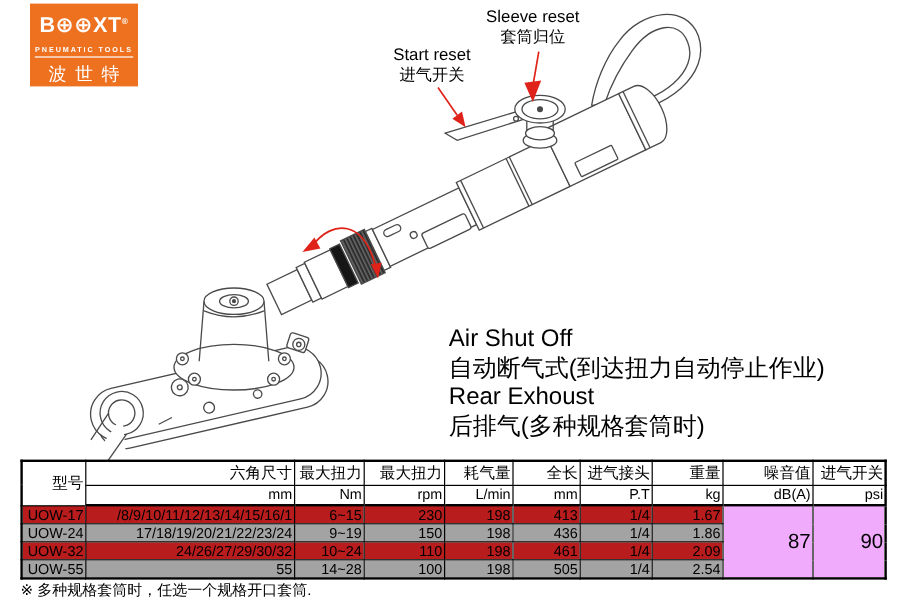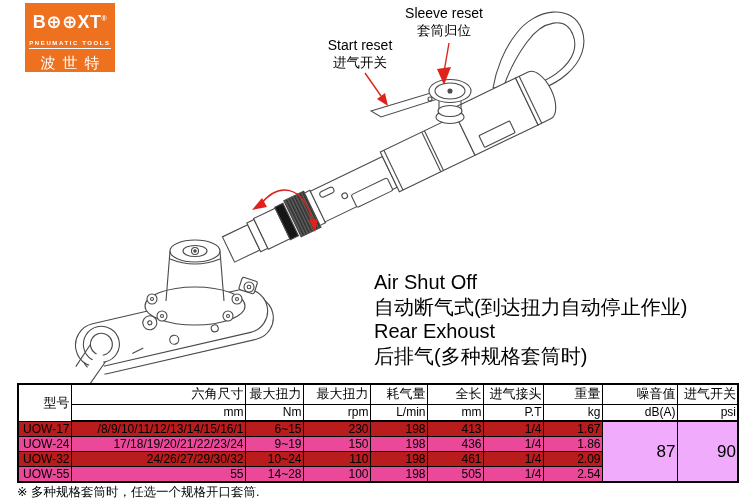--- a/index.html
+++ b/index.html
@@ -36,21 +36,21 @@
   table.spec {
     position:absolute; left:17px; top:383px; width:721px;
     border-collapse:collapse; table-layout:fixed;
     border:2px solid #000; font-size:12px; text-align:right;
   }
   table.spec td { border:1px solid #000; overflow:hidden; white-space:nowrap; padding:0 1px; }
   table.spec .hdr  td { font-size:13px; height:20px; }
   table.spec .unit td { font-size:12px; height:17px; border-bottom-width:2px; }
   table.spec .model-hd { font-size:15px; }
   table.spec tbody td { height:15px; background:#b91c1c; }
-  table.spec tbody tr.alt td { background:#ec4899; }
+  table.spec tbody tr.alt td { background:#a3a3a3; }
   table.spec td.big { font-size:17px; background:#f0abfc; }
   
   .footnote { position:absolute; left:17px; top:484px; font-size:12.5px; }
 </style>
 </head>
 <body>
 
 <div id="page">
 
   <svg class="illu" width="750" height="385" viewBox="0 0 750 385">

